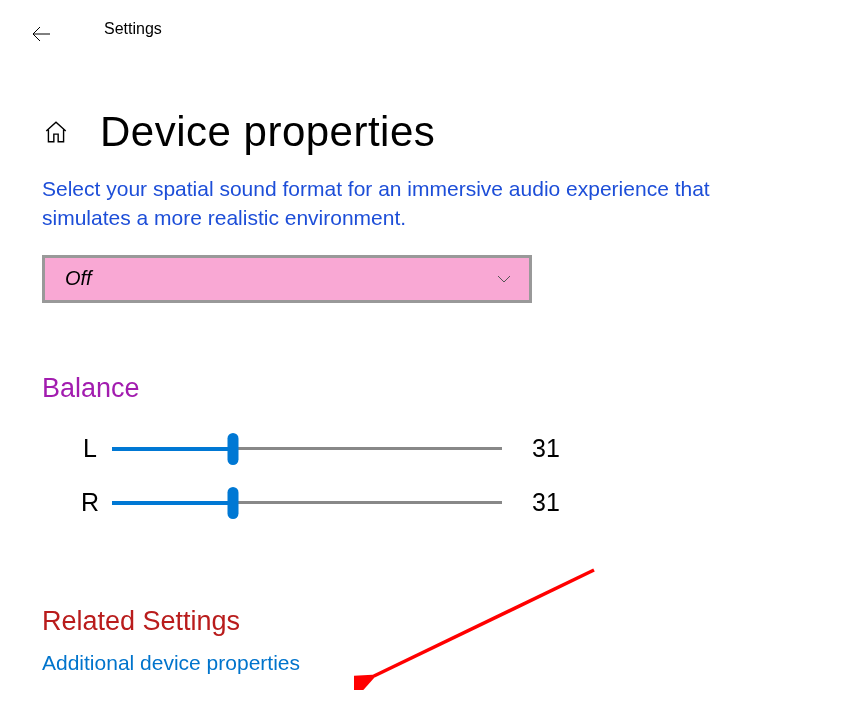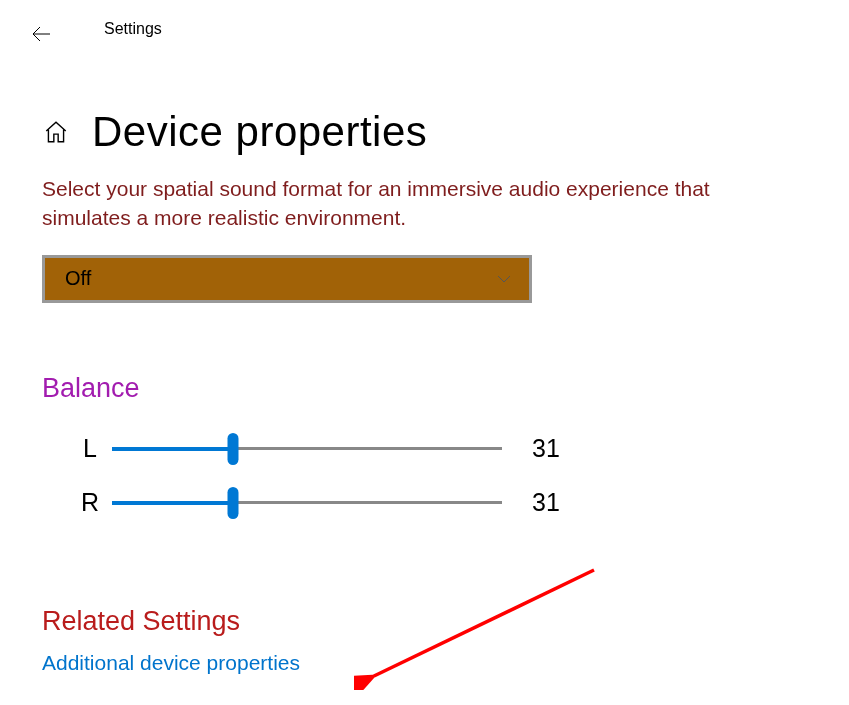--- a/index.html
+++ b/index.html
@@ -33,54 +33,55 @@
       margin-left: 48px;
       color: #000;
     }
     .content {
       padding: 0 40px 0 42px;
     }
     .page-title-row {
       display: flex;
       align-items: center;
       margin-top: 48px;
-      gap: 22px;
+      gap: 30px;
     }
     .home-icon {
       width: 28px;
       height: 28px;
       display: flex;
       align-items: center;
       justify-content: center;
       cursor: pointer;
     }
     .page-title {
       font-size: 42px;
       font-weight: 400;
       color: #000;
       letter-spacing: 0.5px;
     }
     .description {
       font-size: 21px;
-      color: #7f1d1d;
+      color: #1d4ed8;
       margin-top: 18px;
       line-height: 1.4;
       max-width: 760px;
     }
     .dropdown {
       margin-top: 22px;
       width: 490px;
       height: 48px;
       border: 3px solid #999999;
       display: flex;
       align-items: center;
       justify-content: space-between;
       padding: 0 16px 0 20px;
       cursor: pointer;
-      background: #a16207;
+      background: #f9a8d4;
+      font-style: italic;
     }
     .dropdown-text {
       font-size: 20px;
       color: #000;
     }
     .dropdown-chevron {
       width: 18px;
       height: 18px;
       display: flex;
       align-items: center;

